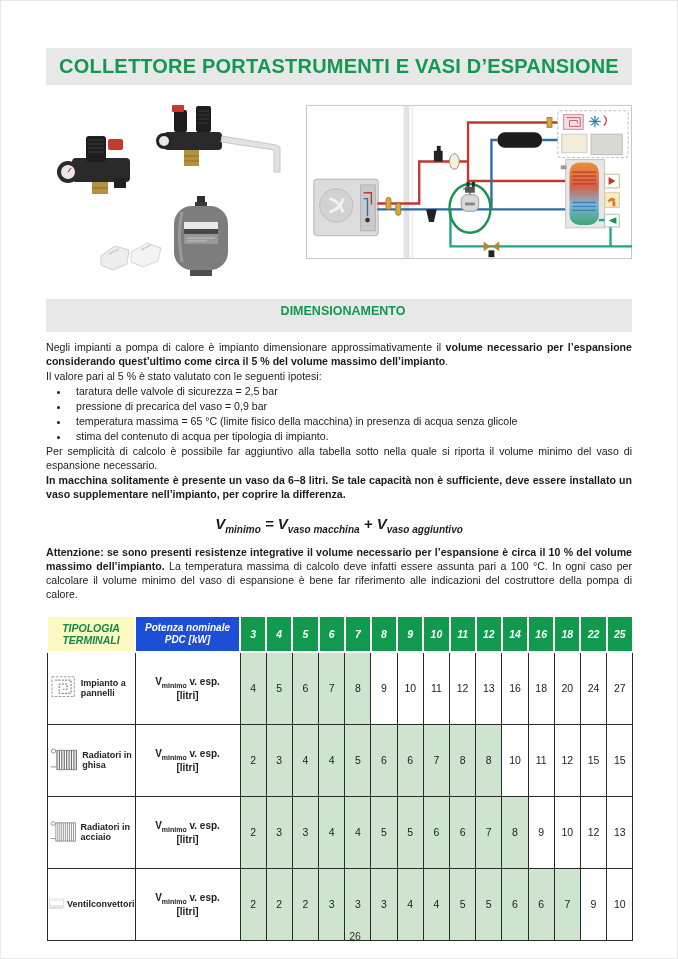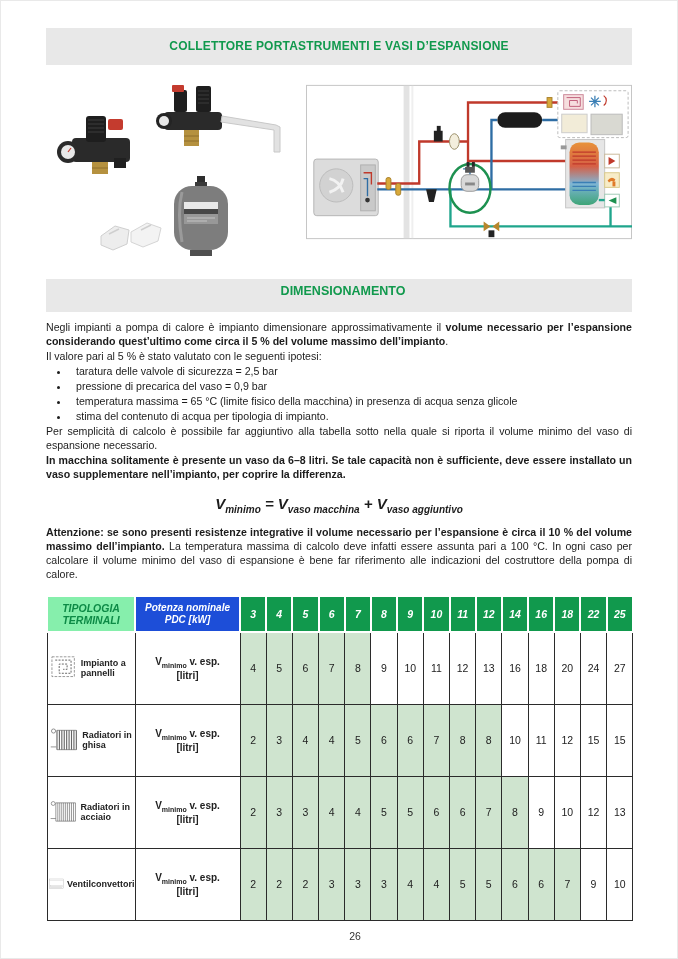--- a/index.html
+++ b/index.html
@@ -1,35 +1,35 @@
 <!DOCTYPE html>
 <html><head>
 <meta charset="utf-8">
 <style>
   html,body{margin:0;padding:0;background:#fff;}
   .page{position:relative;width:678px;height:959px;background:#fff;overflow:hidden;
         font-family:"Liberation Sans","DejaVu Sans",sans-serif;color:#1c1c1c;
         box-shadow:inset 0 0 0 1px #e9e9e9;}
   .content{margin:0 46px;width:586px;}
   .bar{background:#e8e8e8;text-align:center;color:#11994d;font-weight:bold;}
-  .title-bar{margin-top:28px;height:37px;line-height:37px;font-size:12px;letter-spacing:.2px;}
+  .title-bar{margin-top:48px;height:37px;line-height:37px;font-size:20px;letter-spacing:.2px;}
   .section-bar{margin-top:15px;height:33px;line-height:25px;font-size:12.5px;padding-left:8px;}
   .media-row{margin-top:13px;display:flex;gap:10px;height:186px;}
   .products{width:250px;height:186px;}
   .schematic{width:326px;height:158px;margin-top:5px;}
   .bodytext{margin-top:9px;font-size:10.6px;line-height:1.32;text-align:justify;}
   .bodytext p{margin:0 0 1px 0;}
   .bodytext ul{margin:1px 0;padding-left:24px;}
   .bodytext li{margin:0 0 1px 0;padding-left:6px;}
   .formula{text-align:center;margin:13px 0 11px 0;font-size:15px;font-weight:bold;font-style:italic;}
   .formula sub{font-size:10px;}
   .warn{margin-top:2px;font-size:10.6px;line-height:1.32;text-align:justify;}
   table.sizing{margin-top:13px;border-collapse:collapse;table-layout:fixed;width:586px;border:1.5px solid #2b2b2b;}
   table.sizing th{border:2px solid #fff;font-style:italic;font-weight:bold;height:34px;padding:0;}
-  .th-type{background:#86efac;color:#0d8a46;font-size:10.5px;}
+  .th-type{background:#fef9c3;color:#0d8a46;font-size:10.5px;}
   .th-plabel{background:#1d4ed8;color:#fff;font-size:10px;line-height:1.15;}
   .th-num{background:#11994d;color:#fff;font-size:10.5px;}
   table.sizing td{border:1px solid #2b2b2b;padding:0;}
   td.num{font-size:10.5px;text-align:center;color:#222;background:#fff;height:71px;}
   td.num.hl{background:#cfe4cf;}
   td.cell-type{background:#fff;}
   .type-wrap{display:flex;flex-direction:row;align-items:center;justify-content:center;height:71px;gap:3px;}
   .tcap{font-size:9px;font-weight:bold;color:#222;}
   td.cell-vlabel{background:#fff;text-align:center;font-weight:bold;font-size:10px;color:#222;}
   td.cell-vlabel sub{font-size:7px;}

